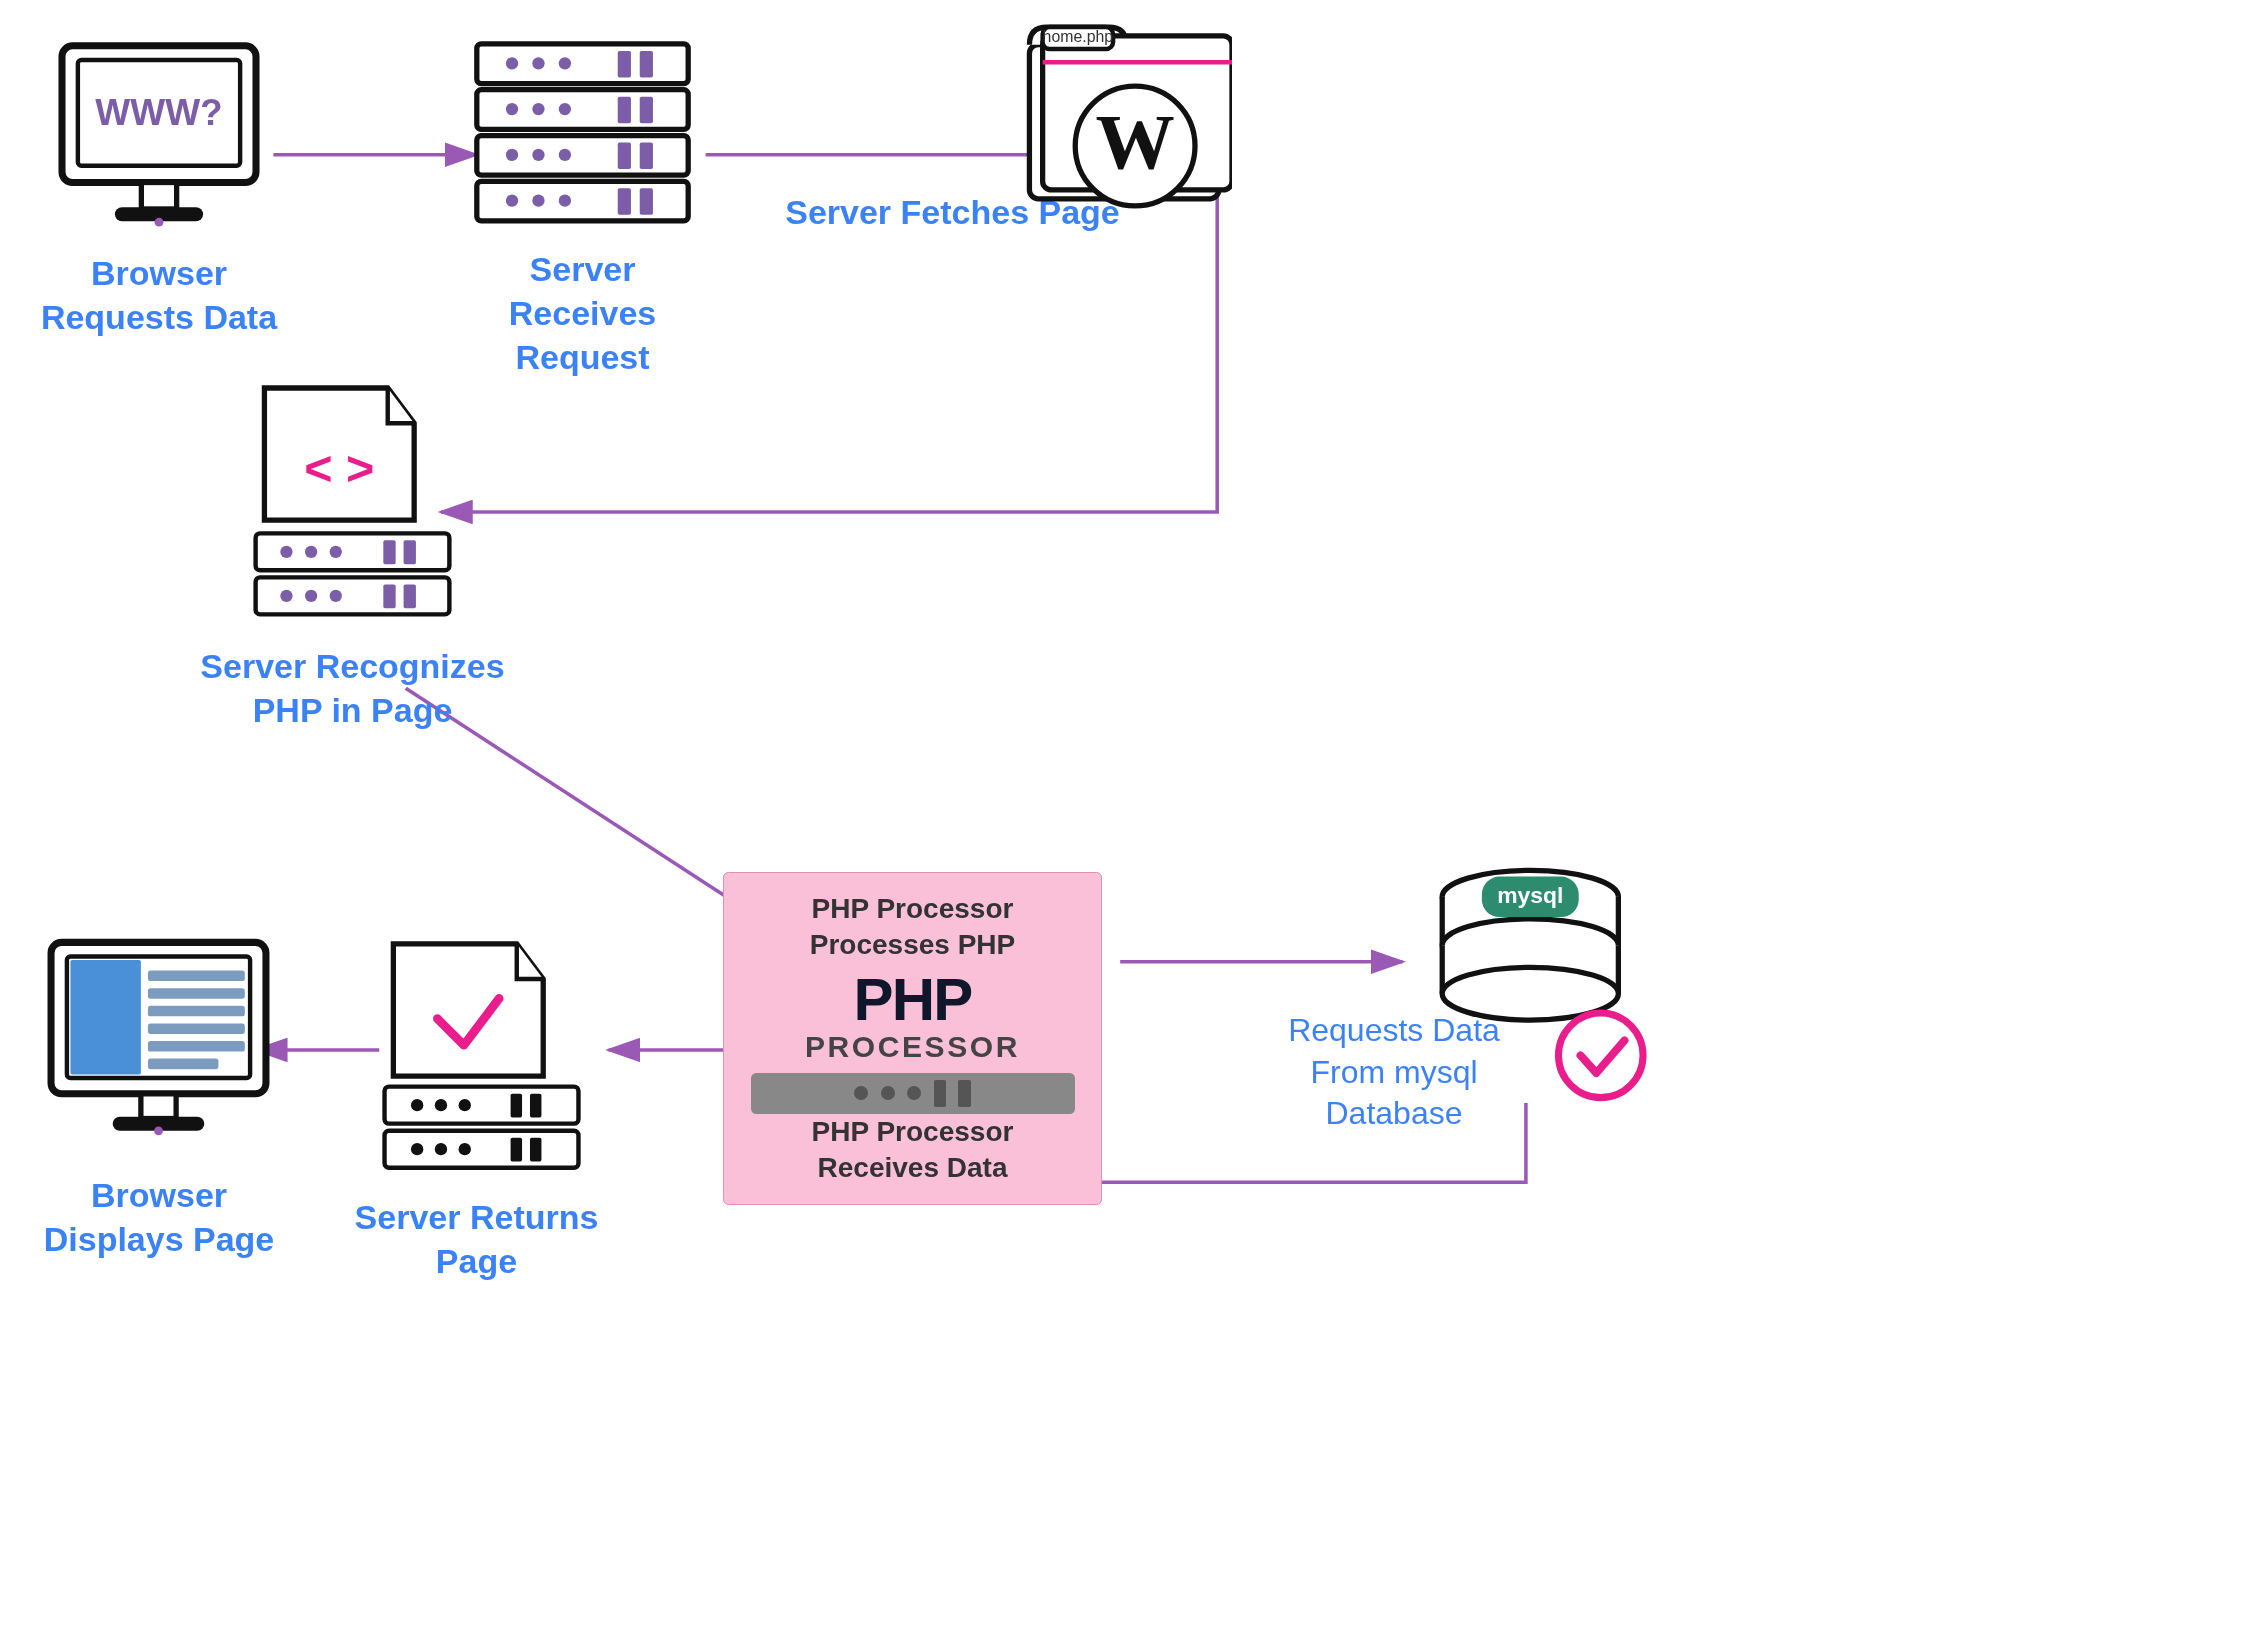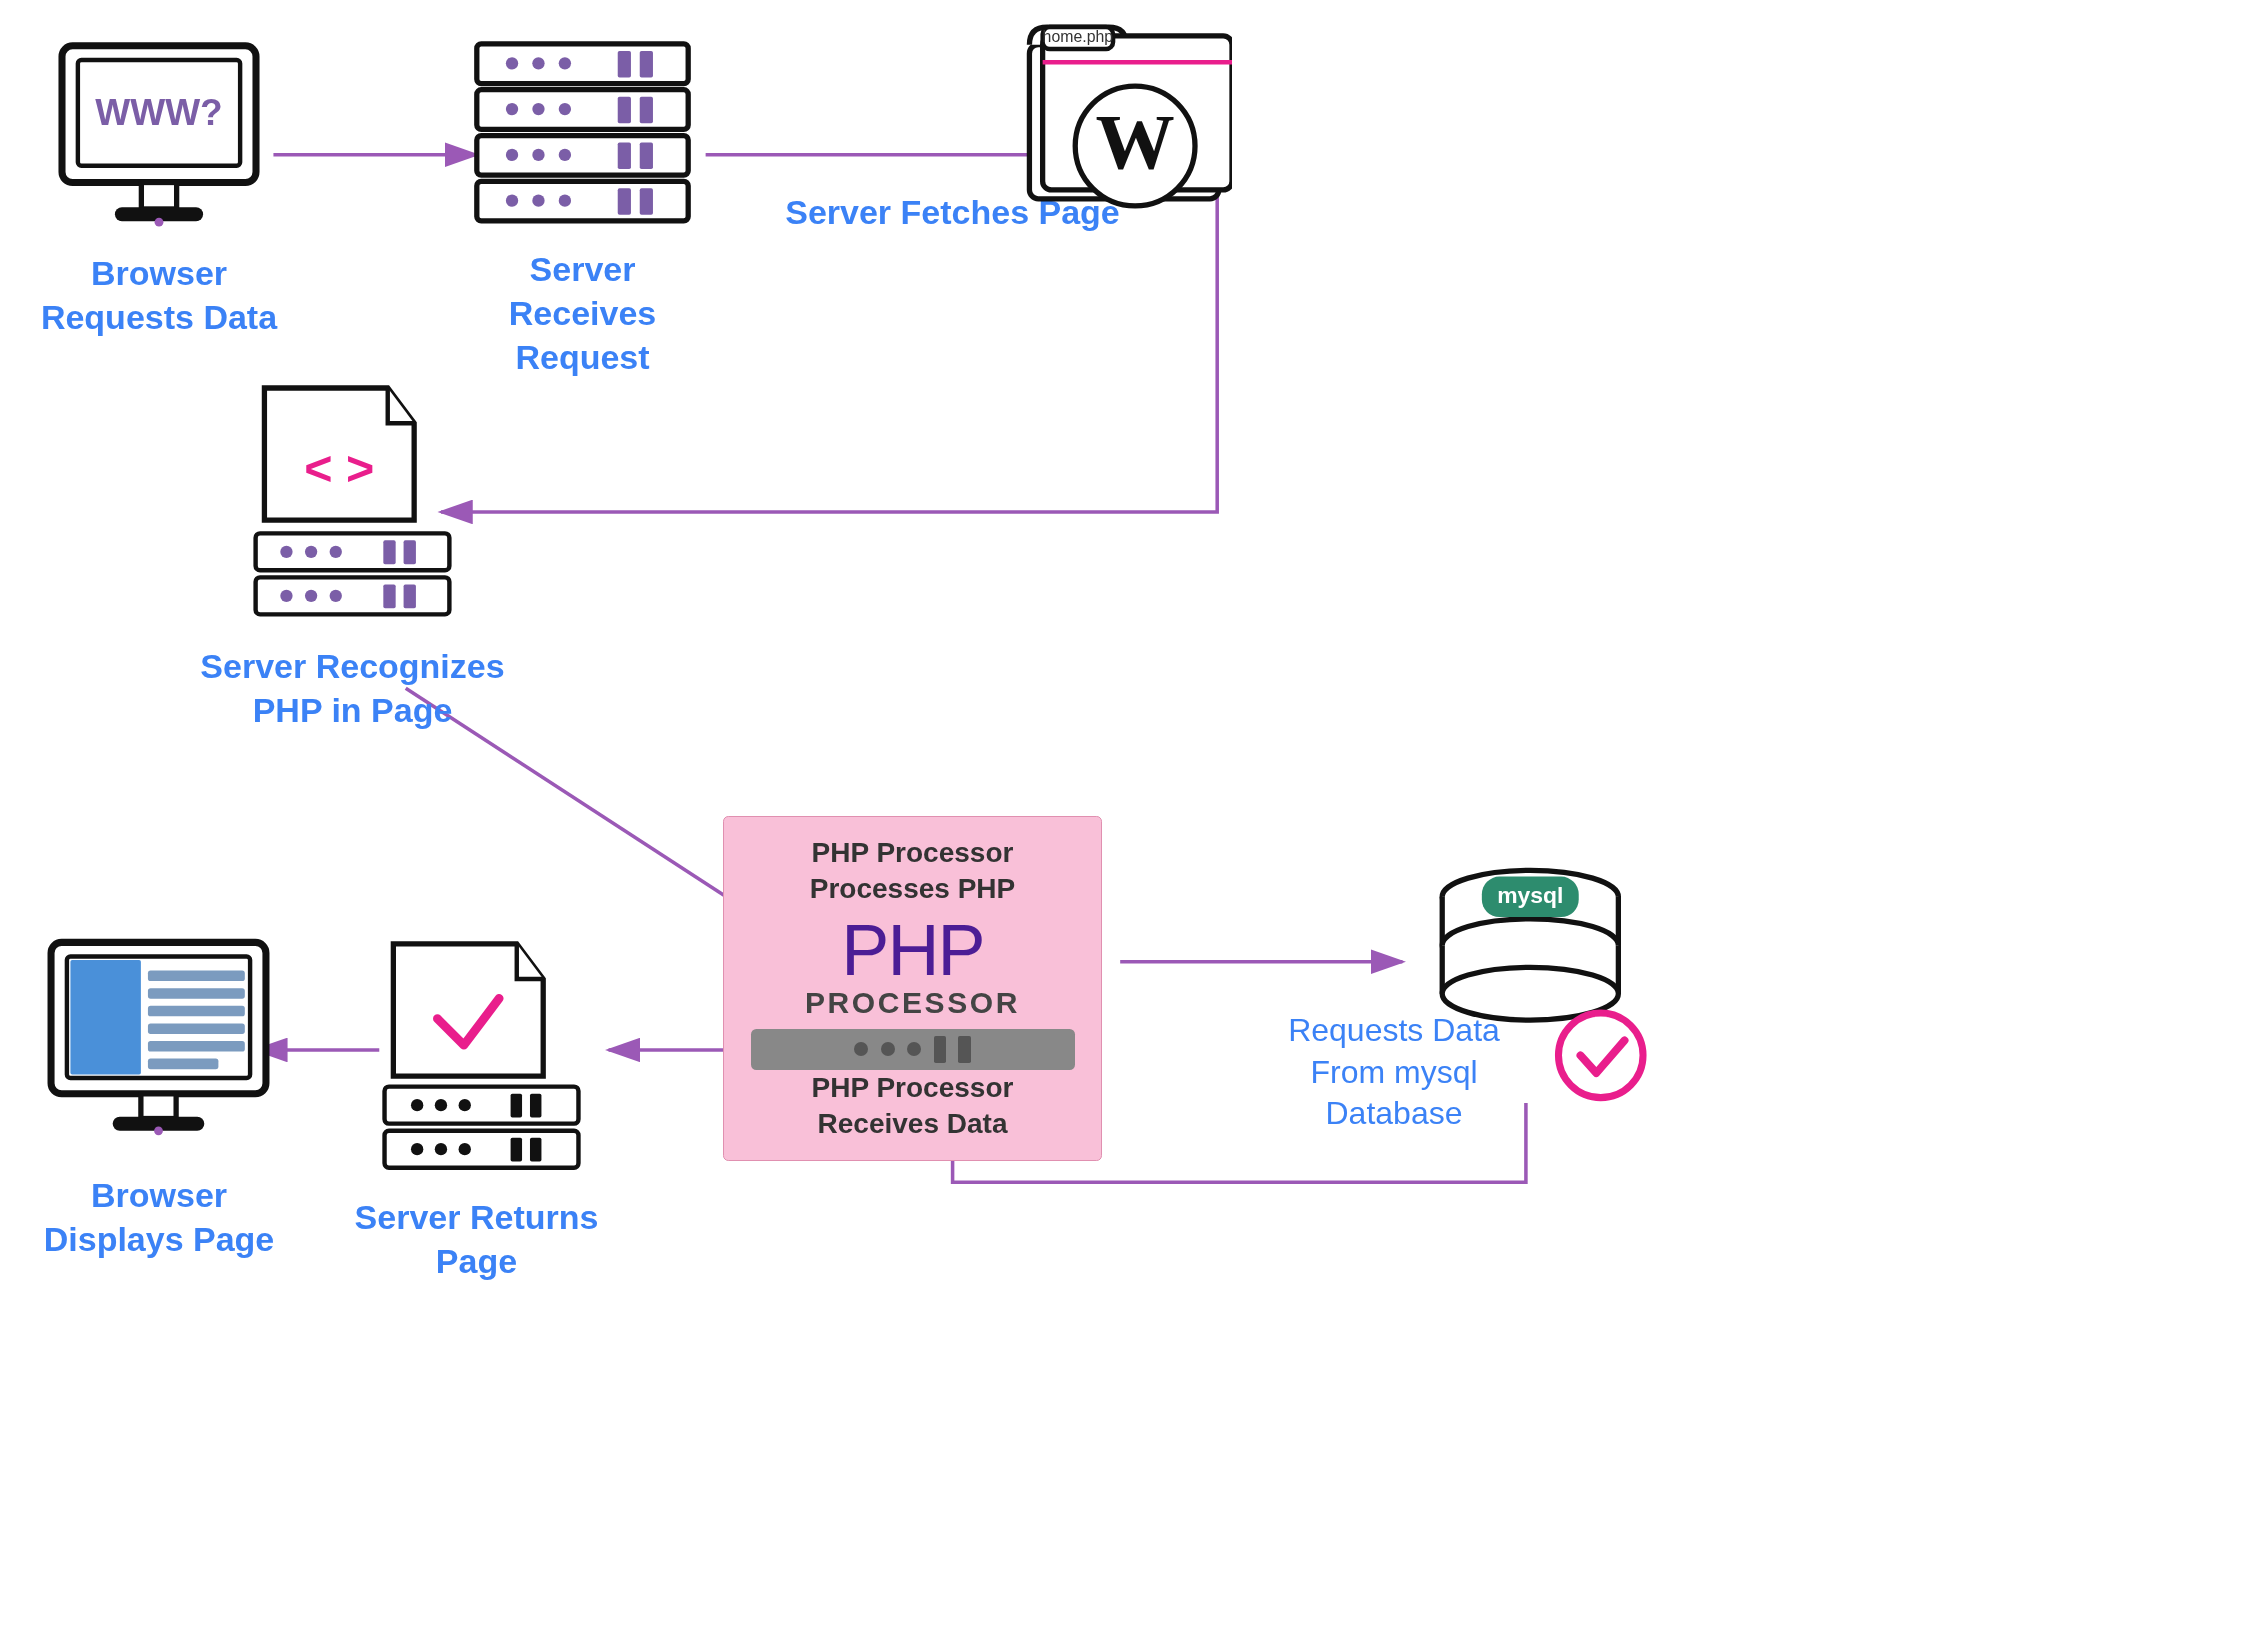--- a/index.html
+++ b/index.html
@@ -52,23 +52,23 @@
       text-align: center;
     }
     .php-box .php-top-label {
       font-size: 28px;
       font-weight: bold;
       color: #333;
       line-height: 1.3;
       margin-bottom: 7px;
     }
     .php-box .php-big {
-      font-size: 72px;
-      font-weight: 400;
-      color: #4c1d95;
+      font-size: 60px;
+      font-weight: 700;
+      color: #0f172a;
       line-height: 1;
       letter-spacing: -1.8px;
     }
     .php-box .php-processor-label {
       font-size: 30px;
       font-weight: bold;
       color: #444;
       letter-spacing: 2.6px;
       margin-bottom: 8.8px;
     }
@@ -227,21 +227,21 @@
       <circle cx="55" cy="246" r="7" fill="#7b5ea7"></circle>
       <circle cx="83" cy="246" r="7" fill="#7b5ea7"></circle>
       <circle cx="111" cy="246" r="7" fill="#7b5ea7"></circle>
       <rect x="165" y="233" width="14" height="27" rx="2" fill="#7b5ea7"></rect>
       <rect x="188" y="233" width="14" height="27" rx="2" fill="#7b5ea7"></rect>
     </svg>
   </div>
   <div class="label" style="left:185px; top:644px; width:335px;">Server Recognizes
 PHP in Page</div>
 
-  <div class="php-box" style="left:723px; top:816px; width:379px;">
+  <div class="php-box" style="left:723px; top:872px; width:379px;">
     <div class="php-top-label">PHP Processor
 Processes PHP</div>
     <div class="php-big">PHP</div>
     <div class="php-processor-label">PROCESSOR</div>
     <div class="php-server-bar">
       <span class="dot-circle"></span>
       <span class="dot-circle"></span>
       <span class="dot-circle"></span>
       <span class="bar-rect"></span>
       <span class="bar-rect"></span>

